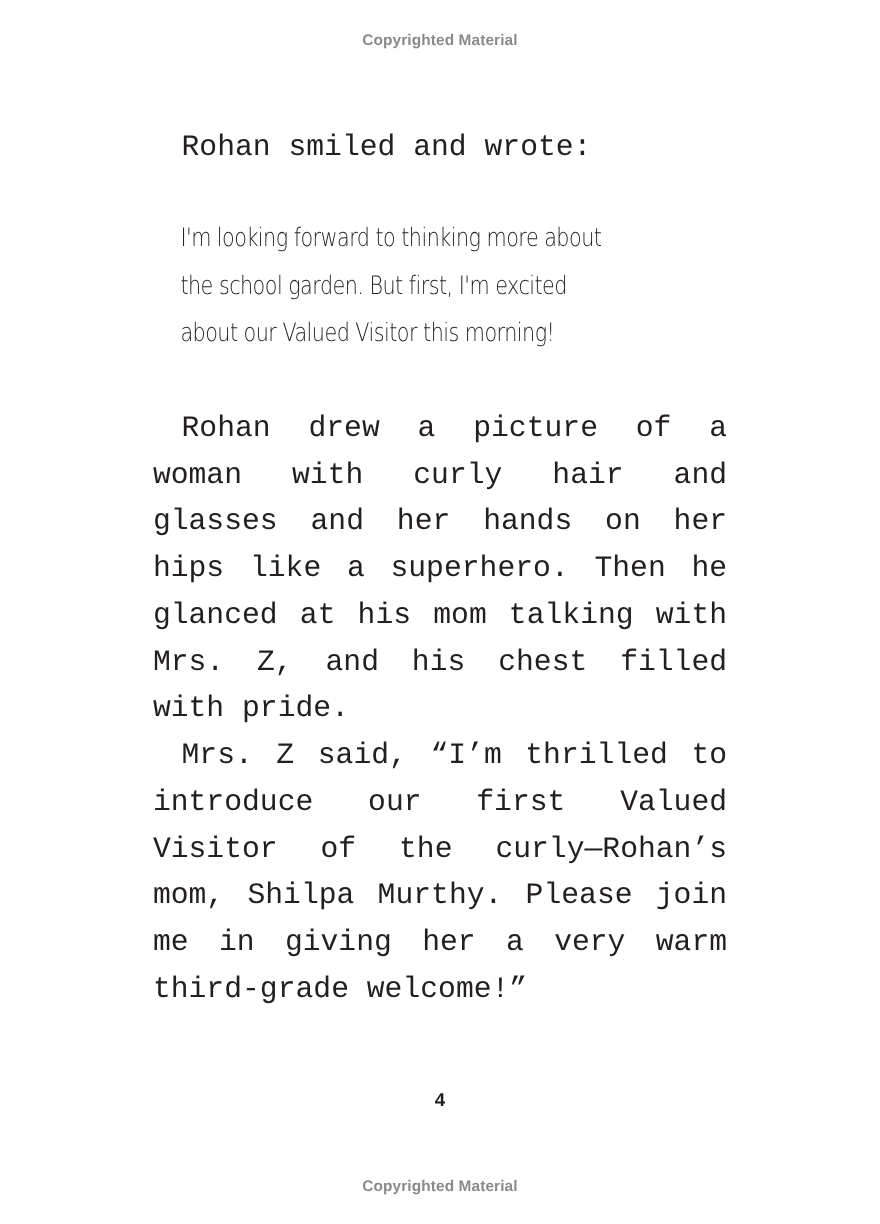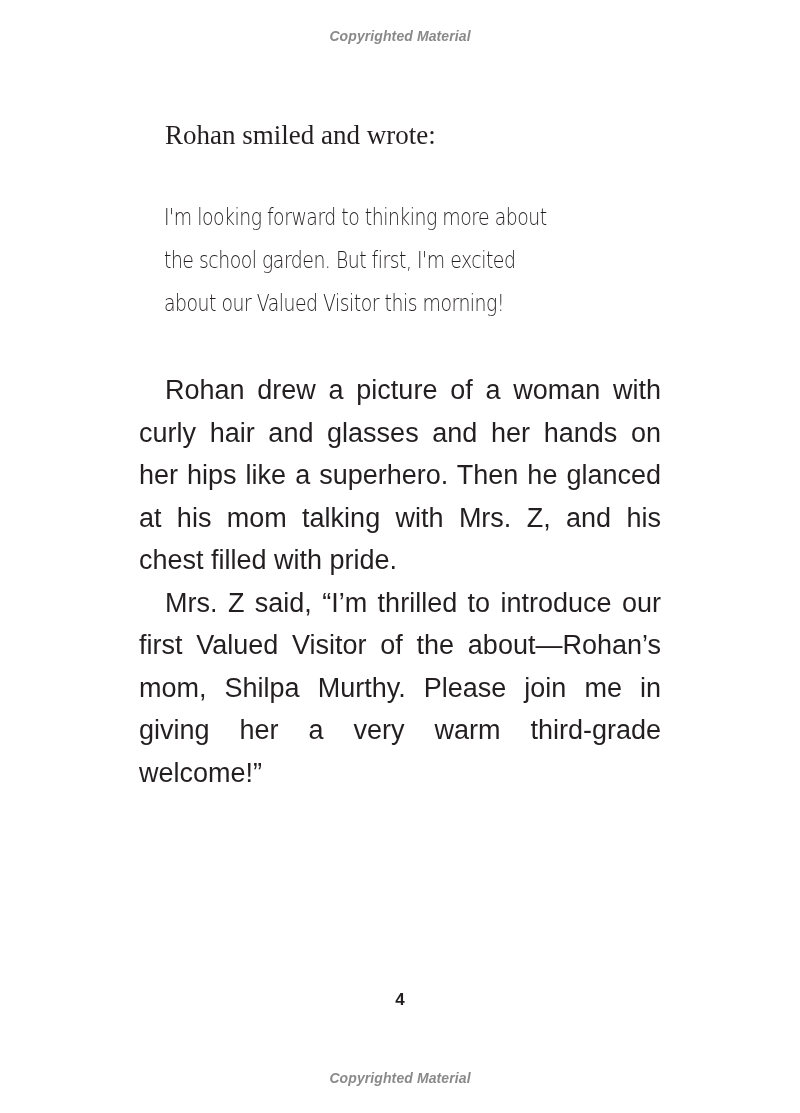--- a/index.html
+++ b/index.html
@@ -17,30 +17,29 @@
     .watermark {
       position: absolute;
       left: 0;
       width: 800px;
       text-align: center;
       font-family: "Liberation Sans", sans-serif;
       font-weight: bold;
       font-size: 14px;
       color: #8a8a8a;
       letter-spacing: 0.1px;
-      font-style: italic;
     }
     .watermark.top { top: 28px; }
     .watermark.bottom { top: 1070px; }
 
     .intro {
       position: absolute;
       left: 165px;
       top: 117px;
-      font-family: Liberation Serif, serif;
+      font-family: Liberation Mono, monospace;
       font-size: 27px;
       line-height: 36px;
       color: #231f20;
     }
 
     .handwritten {
       position: absolute;
       left: 164px;
       top: 196px;
       width: 460px;
@@ -56,21 +55,21 @@
     .handwritten .line {
       display: block;
       white-space: nowrap;
     }
 
     .body-text {
       position: absolute;
       left: 139px;
       top: 369px;
       width: 522px;
-      font-family: Liberation Sans, sans-serif;
+      font-family: Liberation Mono, monospace;
       font-size: 27px;
       line-height: 42.5px;
       color: #231f20;
     }
     .body-text p {
       margin: 0;
       text-align: justify;
       text-indent: 26px;
       hyphens: none;
     }
@@ -95,18 +94,18 @@
 <div class="intro">Rohan smiled and wrote:</div>
 
 <div class="handwritten">
   <span class="line">I'm looking forward to thinking more about</span>
   <span class="line">the school garden. But first, I'm excited</span>
   <span class="line">about our Valued Visitor this morning!</span>
 </div>
 
 <div class="body-text">
   <p>Rohan drew a picture of a woman with curly hair and glasses and her hands on her hips like a superhero. Then he glanced at his mom talking with Mrs. Z, and his chest filled with pride.</p>
-  <p>Mrs. Z said, “I’m thrilled to introduce our first Valued Visitor of the about—Rohan’s mom, Shilpa Murthy. Please join me in giving her a very warm third-grade welcome!”</p>
+  <p>Mrs. Z said, “I’m thrilled to introduce our first Valued Visitor of the curly—Rohan’s mom, Shilpa Murthy. Please join me in giving her a very warm third-grade welcome!”</p>
 </div>
 
 <div class="page-number">4</div>
 
 <div class="watermark bottom">Copyrighted Material</div>
 
 </body></html>

